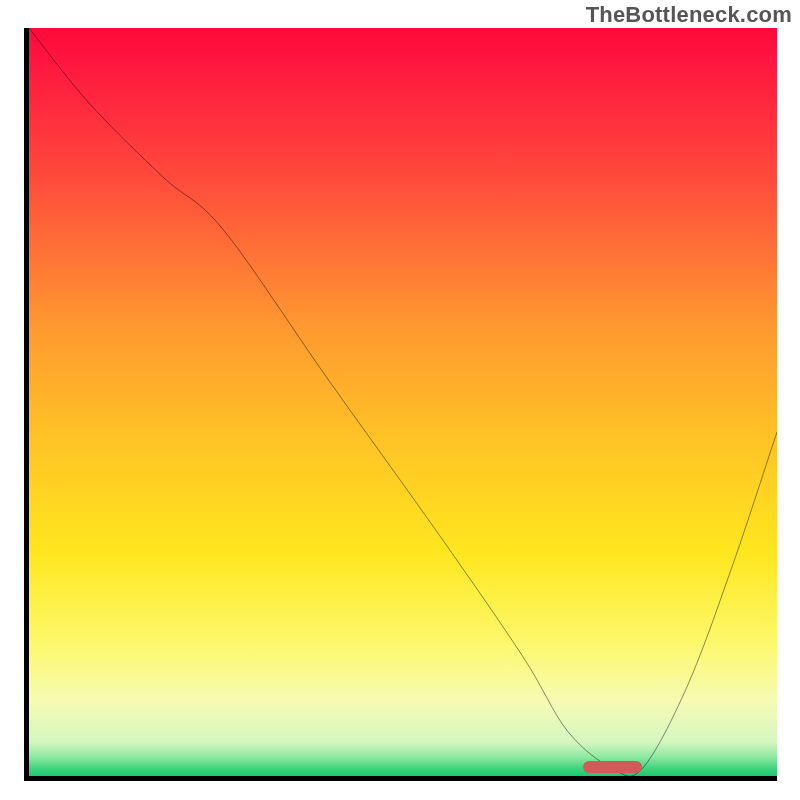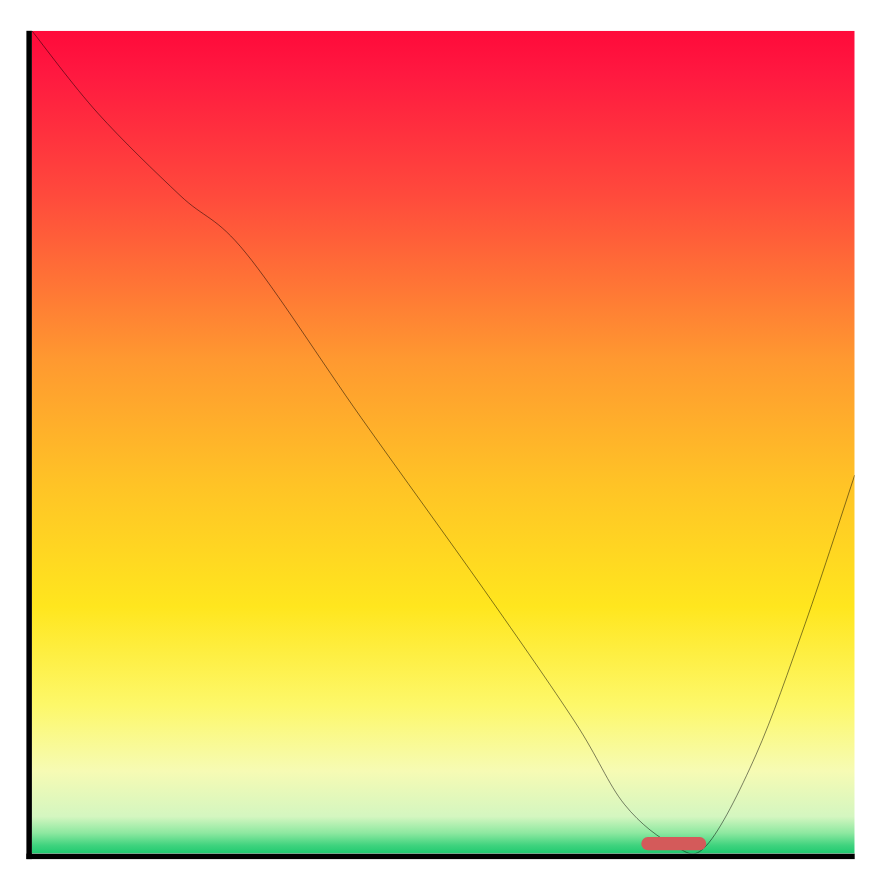--- a/index.html
+++ b/index.html
@@ -54,20 +54,21 @@
     position: absolute;
     height: 12px;
     border-radius: 6px;
     background: #d45a5a;
   }
 </style>
 </head>
 <body>
 
 <div class="container">
+  <div class="watermark">TheBottleneck.com</div>
 
   <div class="plot-area">
     <svg class="gradient" viewBox="0 0 100 100" preserveAspectRatio="none">
       <defs>
         <linearGradient id="bg-grad" x1="0" y1="0" x2="0" y2="1">
             <stop offset="0%" stop-color="#ff0a3a"></stop>
             <stop offset="5%" stop-color="#ff1840"></stop>
             <stop offset="20%" stop-color="#ff4a3c"></stop>
             <stop offset="40%" stop-color="#ff9930"></stop>
             <stop offset="55.00000000000001%" stop-color="#ffc326"></stop>

